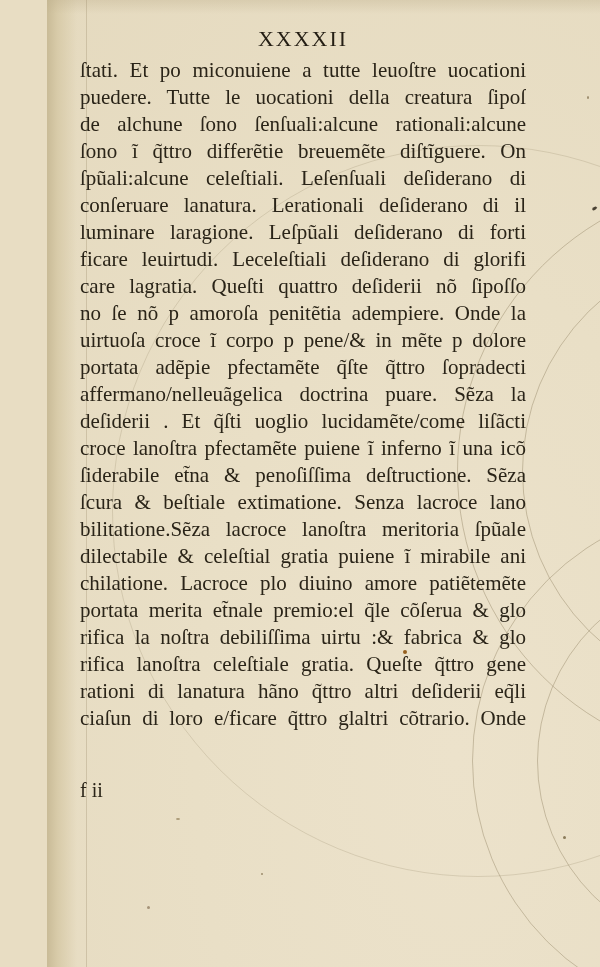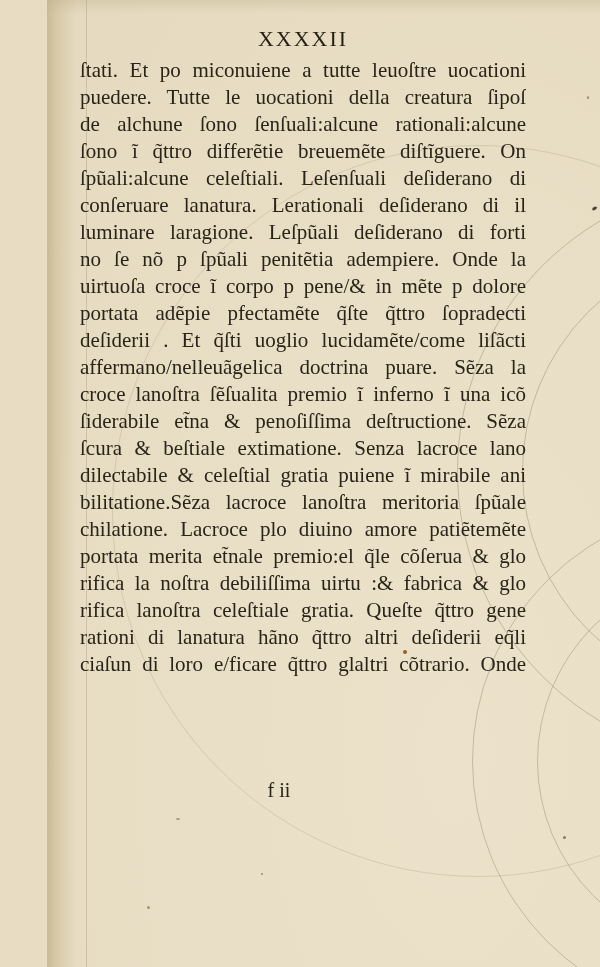--- a/index.html
+++ b/index.html
@@ -47,21 +47,21 @@
   }
   .line{
     height:27px;line-height:27px;font-size:21px;
     text-align:justify;text-align-last:justify;
     overflow:hidden;white-space:normal;color:#2a2418;
   }
   
   .signature{
     position:absolute;left:33px;top:779px;width:446px;
     box-sizing:border-box;padding-right:48px;
-    text-align:center;font-size:20px;color:#2a2418;
+    text-align:left;font-size:20px;color:#2a2418;
   }
   
   .speck{position:absolute;border-radius:50%;pointer-events:none;}
   .s1{left:545px;top:207px;width:5px;height:3px;background:#4a4234;transform:rotate(-30deg);}
   .s2{left:356px;top:650px;width:4px;height:4px;background:#96601f;}
   .s3{left:516px;top:836px;width:3px;height:3px;background:#8a7b5a;}
   .s4{left:100px;top:906px;width:3px;height:3px;background:#a59378;}
   .s5{left:214px;top:873px;width:2px;height:2px;background:#9d8d6d;}
   .s6{left:540px;top:96px;width:2px;height:3px;background:#9d8d6d;}
   .s7{left:129px;top:818px;width:4px;height:2px;background:#aa9a77;}
@@ -86,30 +86,32 @@
   <div class="folio">XXXXII</div>
 
   <div class="textblock">
       <div class="line">ſtati. Et po miconuiene a tutte leuoſtre uocationi</div>
       <div class="line">puedere.  Tutte le uocationi della creatura ſipoſ</div>
       <div class="line">de alchune ſono ſenſuali:alcune rationali:alcune</div>
       <div class="line">ſono ĩ q̃ttro differẽtie breuemẽte diſtĩguere.  On</div>
       <div class="line">ſpũali:alcune celeſtiali.  Leſenſuali deſiderano di</div>
       <div class="line">conſeruare lanatura.  Lerationali deſiderano di il</div>
       <div class="line">luminare laragione.  Leſpũali deſiderano di forti</div>
-      <div class="line">no ſe nõ p ſpũali penitẽtia adempiere. Onde la</div>
+      <div class="line">ficare leuirtudi. Leceleſtiali deſiderano  di glorifi</div>
+      <div class="line">care lagratia. Queſti quattro deſiderii nõ ſipoſſo</div>
+      <div class="line">no ſe nõ p amoroſa penitẽtia adempiere. Onde la</div>
       <div class="line">uirtuoſa croce ĩ corpo p pene/&amp; in mẽte p dolore</div>
       <div class="line">portata adẽpie pfectamẽte q̃ſte q̃ttro  ſopradecti</div>
+      <div class="line">affermano/nelleuãgelica doctrina puare. Sẽza la</div>
       <div class="line">deſiderii . Et q̃ſti uoglio lucidamẽte/come liſãcti</div>
-      <div class="line">affermano/nelleuãgelica doctrina puare. Sẽza la</div>
-      <div class="line">croce lanoſtra ſẽſualita premio ĩ inferno ĩ una icõ</div>
+      <div class="line">croce lanoſtra pfectamẽte puiene ĩ inferno ĩ una icõ</div>
       <div class="line">ſiderabile et̃na &amp; penoſiſſima deſtructione. Sẽza</div>
       <div class="line">ſcura &amp; beſtiale extimatione. Senza lacroce lano</div>
+      <div class="line">bilitatione.Sẽza lacroce lanoſtra meritoria ſpũale</div>
       <div class="line">dilectabile &amp; celeſtial gratia puiene ĩ mirabile ani</div>
-      <div class="line">bilitatione.Sẽza lacroce lanoſtra meritoria ſpũale</div>
       <div class="line">chilatione. Lacroce plo diuino amore patiẽtemẽte</div>
       <div class="line">portata merita et̃nale premio:el q̃le cõſerua &amp; glo</div>
       <div class="line">rifica la noſtra debiliſſima uirtu :&amp; fabrica &amp; glo</div>
       <div class="line">rifica lanoſtra celeſtiale gratia. Queſte q̃ttro gene</div>
       <div class="line">rationi di lanatura hãno q̃ttro altri  deſiderii eq̃li</div>
       <div class="line">ciaſun di loro e/ficare q̃ttro glaltri cõtrario. Onde</div>
     </div>
 
   <div class="signature">f ii</div>
 

